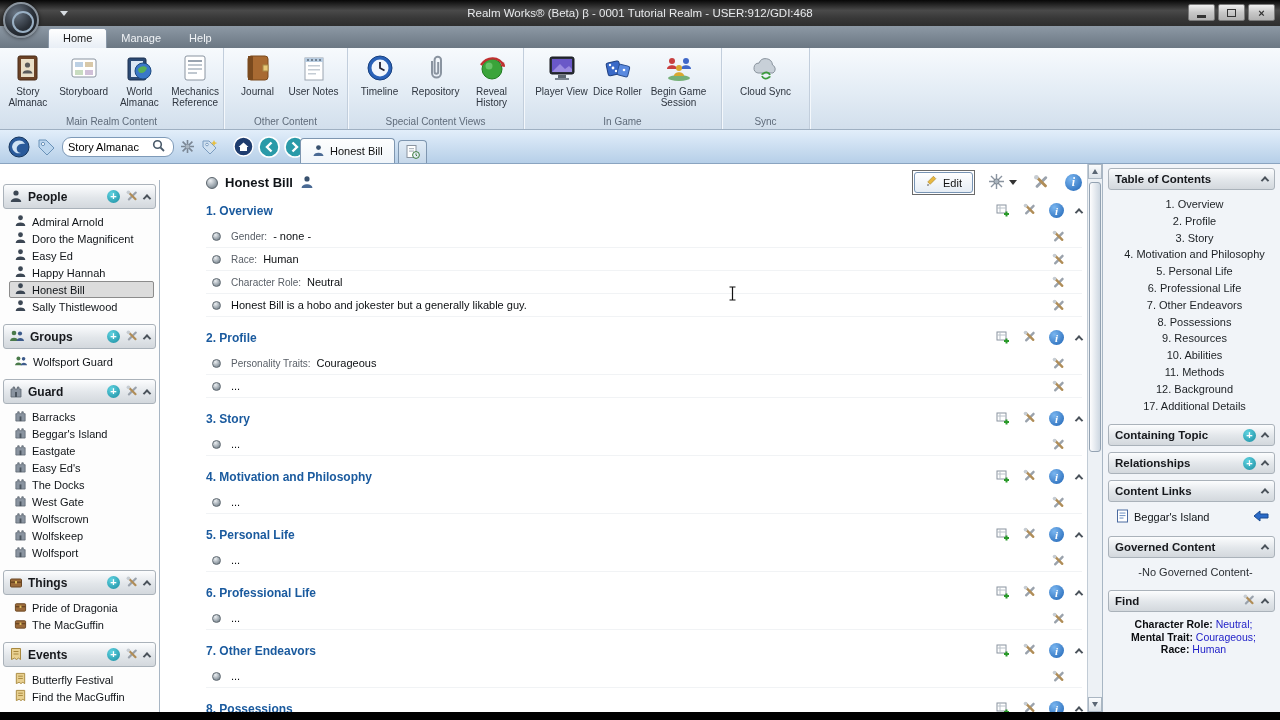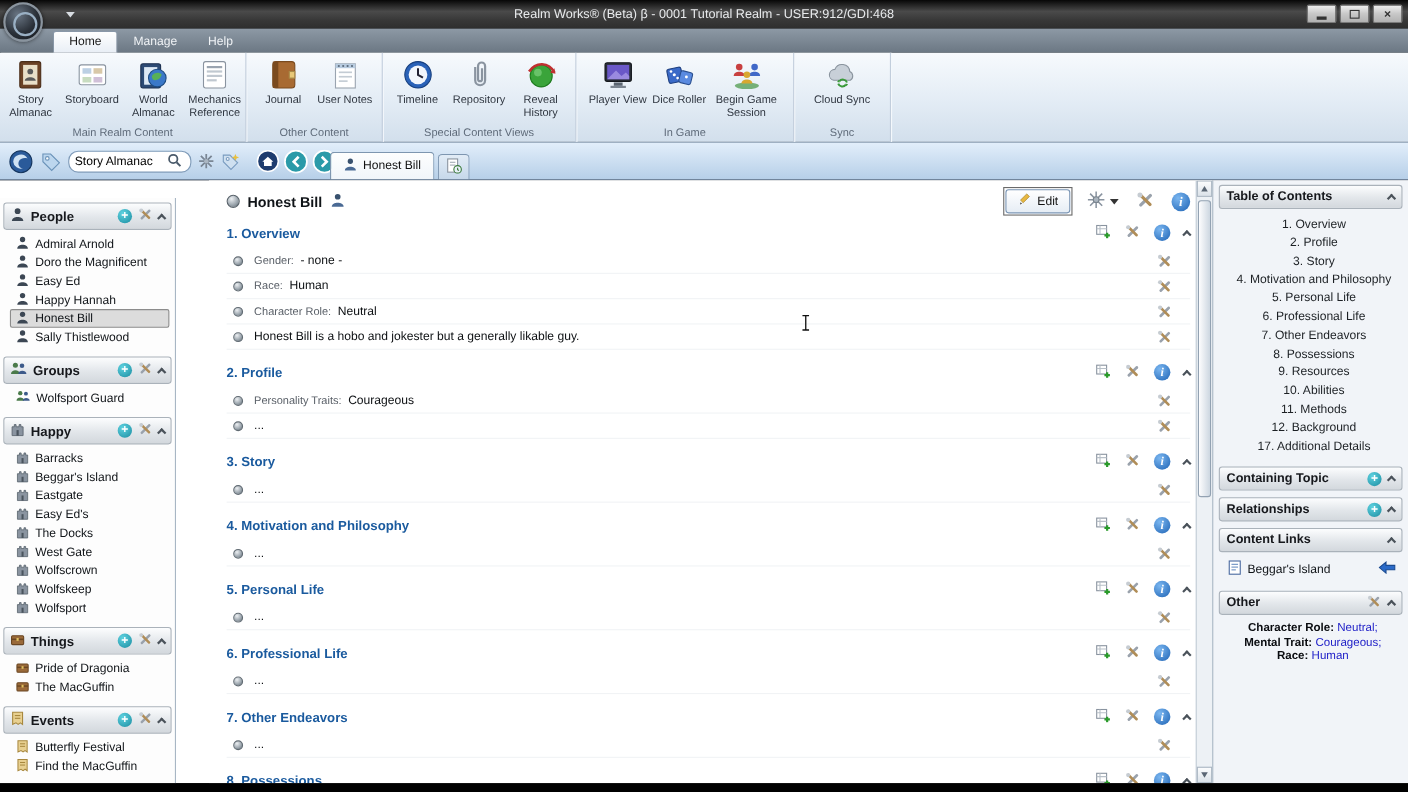--- a/index.html
+++ b/index.html
@@ -525,21 +525,21 @@
             </div>
           </div>
       </div>
 
       <div class="panel">
         <div class="panel-head">
           <span><svg width="14" height="14" viewBox="0 0 14 14">
                 <path d="M2 13V5h2V3h1.6v2h2.8V3H10v2h2v8z" fill="#8a94a0" stroke="#5a646e" stroke-width="0.8"></path>
                 <rect x="6" y="8" width="2" height="5" fill="#4a545e"></rect>
               </svg></span>
-          <span class="panel-title">Happy</span>
+          <span class="panel-title">Guard</span>
           <span class="plus-circle"></span>
           <span><svg width="14" height="14" viewBox="0 0 15 15">
                 <rect x="6.6" y="1" width="2.4" height="12.6" rx="1" fill="#9aa2ac" transform="rotate(45 7.5 7.5)"></rect>
                 <rect x="6.6" y="1" width="2.4" height="12.6" rx="1" fill="#b08d57" transform="rotate(-45 7.5 7.5)"></rect>
                 <circle cx="3.6" cy="3.6" r="1.9" fill="#c6ccd2"></circle>
               </svg></span>
           <span class="chev"></span>
         </div>
         <div class="panel-items">
 
@@ -1108,24 +1108,31 @@
                   <rect x="3.5" y="8.5" width="4" height="1.1" fill="#7a9ac8"></rect>
                 </svg></span>
               <span class="link-label">Beggar's Island</span>
               <span><svg width="16" height="12" viewBox="0 0 16 12">
                   <path d="M7 1L1 6l6 5V8h8V4H7z" fill="#2a6ac8" stroke="#1a4a90"></path>
                 </svg></span>
             </div>
           </div>
       </div>
 
-
       <div class="rp">
         <div class="rp-head">
-          <span class="rp-title">Other</span>
+          <span class="rp-title">Governed Content</span>
+          <span class="chev"></span>
+        </div>
+        <div class="rp-empty">-No Governed Content-</div>
+      </div>
+
+      <div class="rp">
+        <div class="rp-head">
+          <span class="rp-title">Find</span>
           <span><svg width="14" height="14" viewBox="0 0 15 15">
                 <rect x="6.6" y="1" width="2.4" height="12.6" rx="1" fill="#9aa2ac" transform="rotate(45 7.5 7.5)"></rect>
                 <rect x="6.6" y="1" width="2.4" height="12.6" rx="1" fill="#b08d57" transform="rotate(-45 7.5 7.5)"></rect>
                 <circle cx="3.6" cy="3.6" r="1.9" fill="#c6ccd2"></circle>
               </svg></span>
           <span class="chev"></span>
         </div>
         <div class="tag-lines">
 
             <div class="tag-line">

